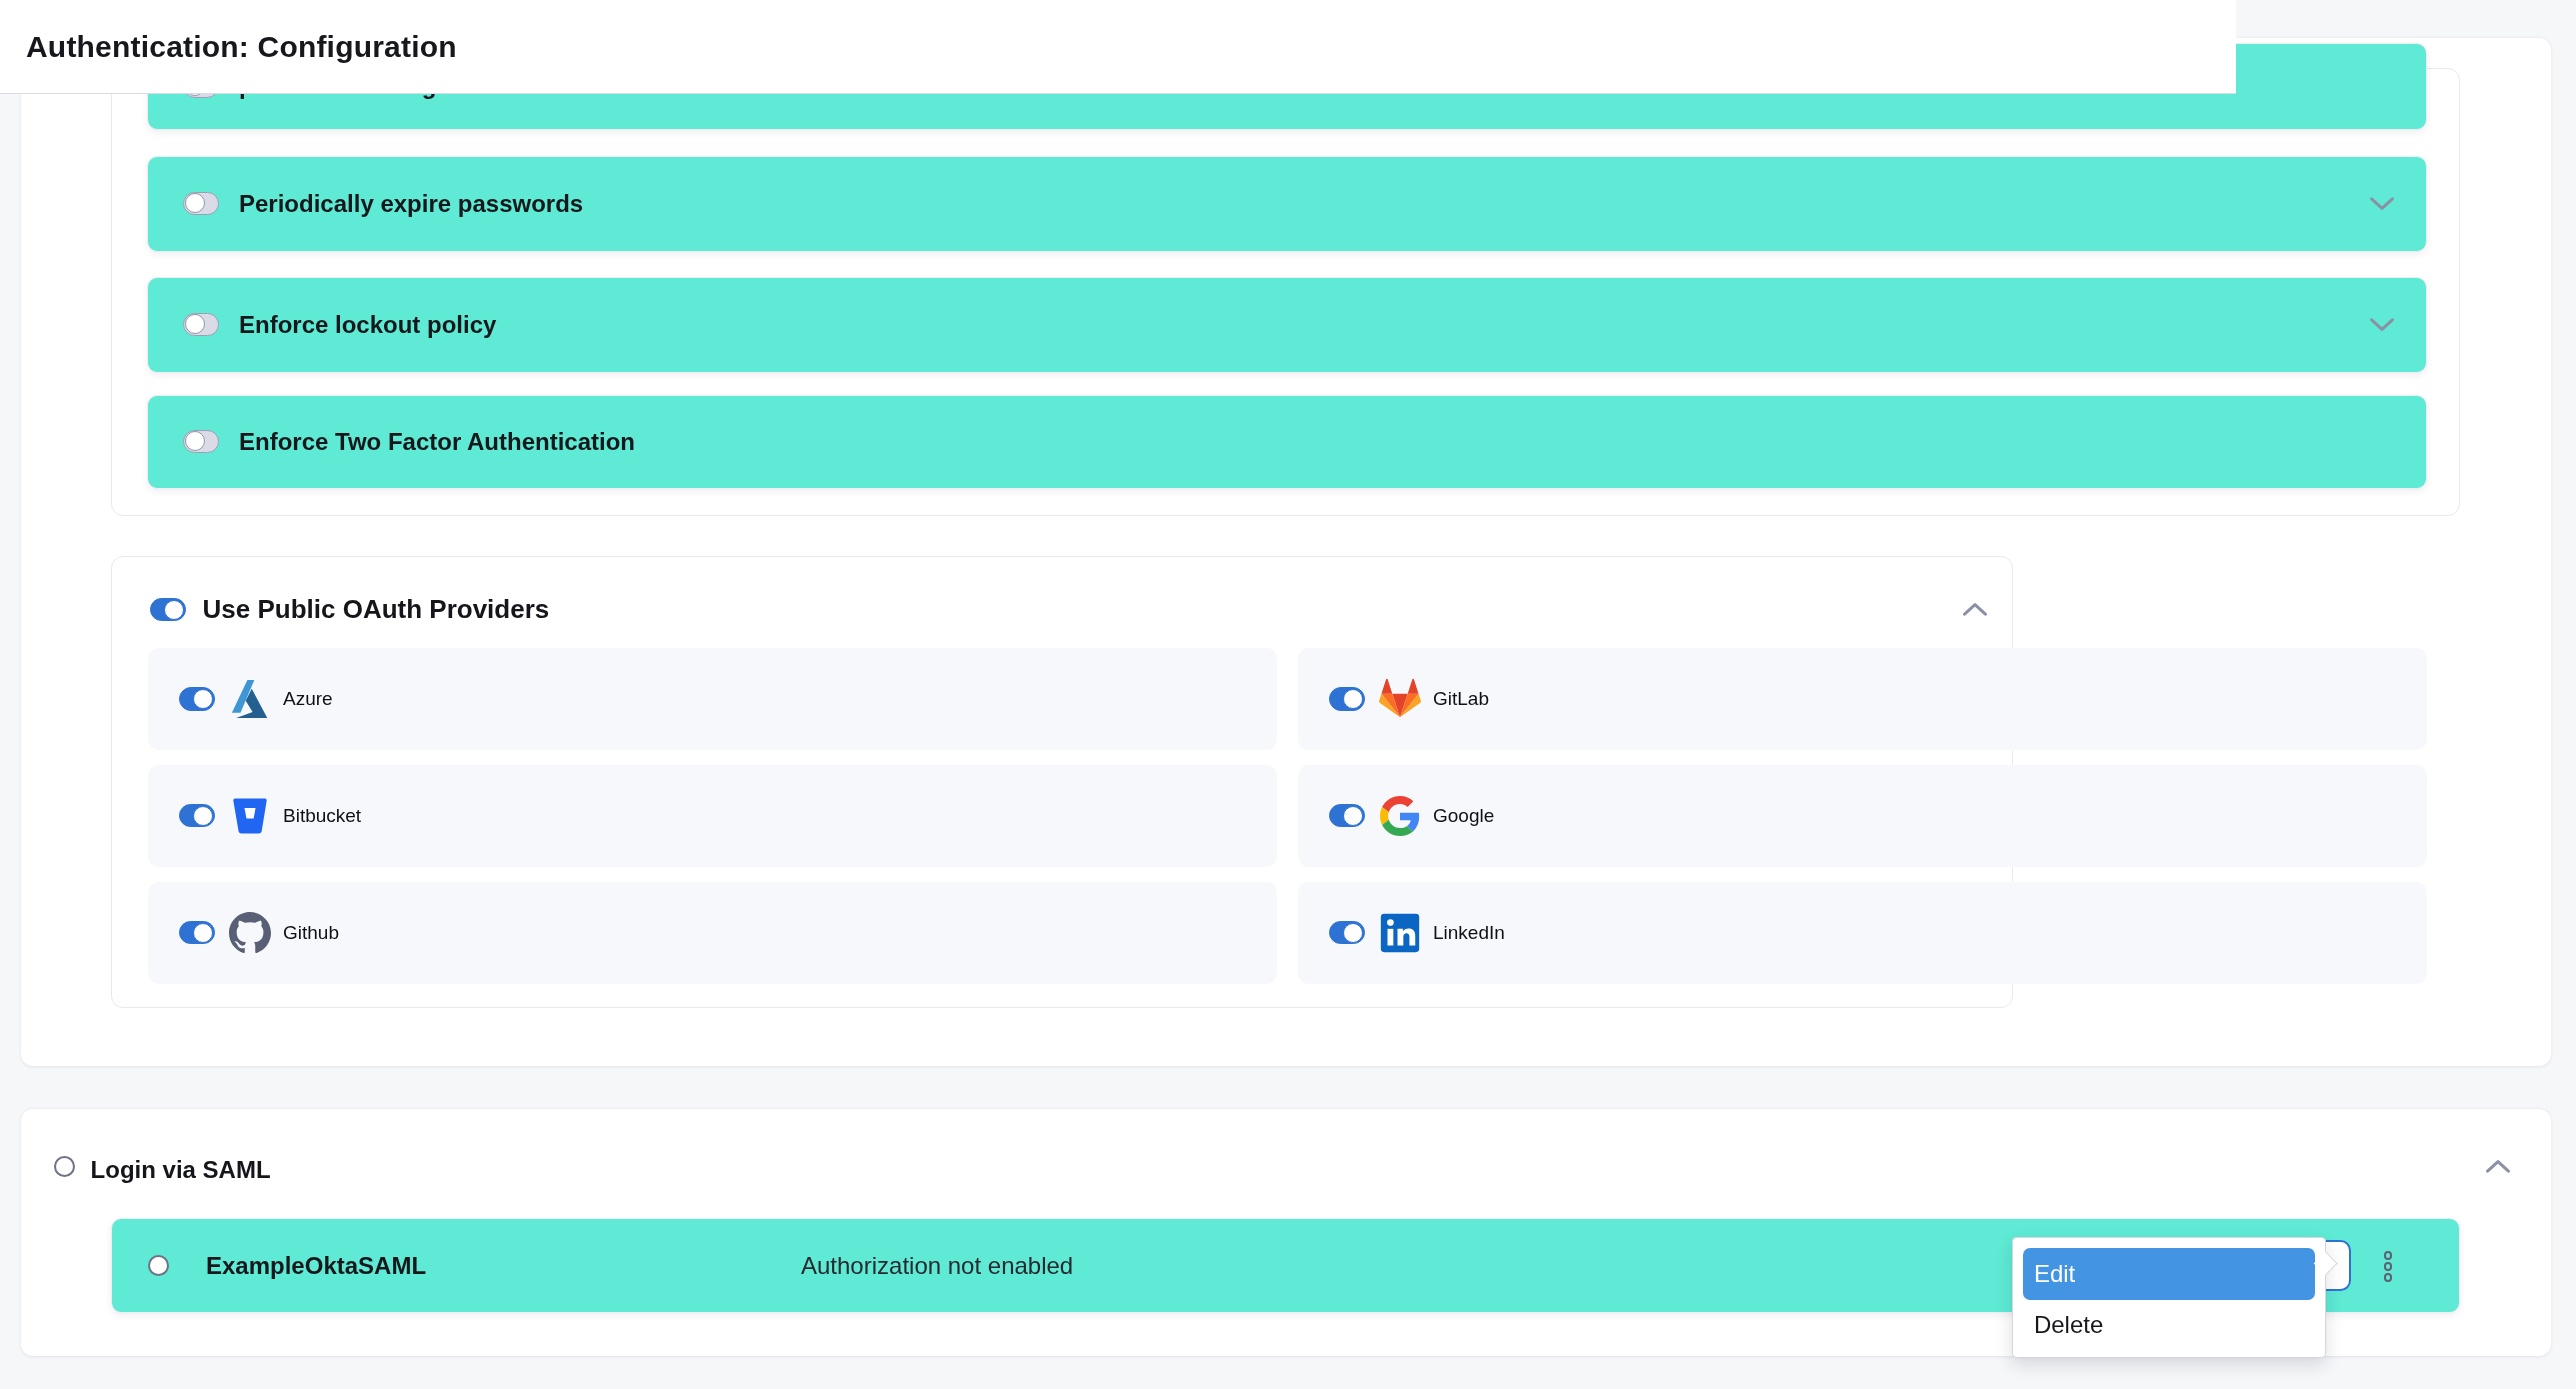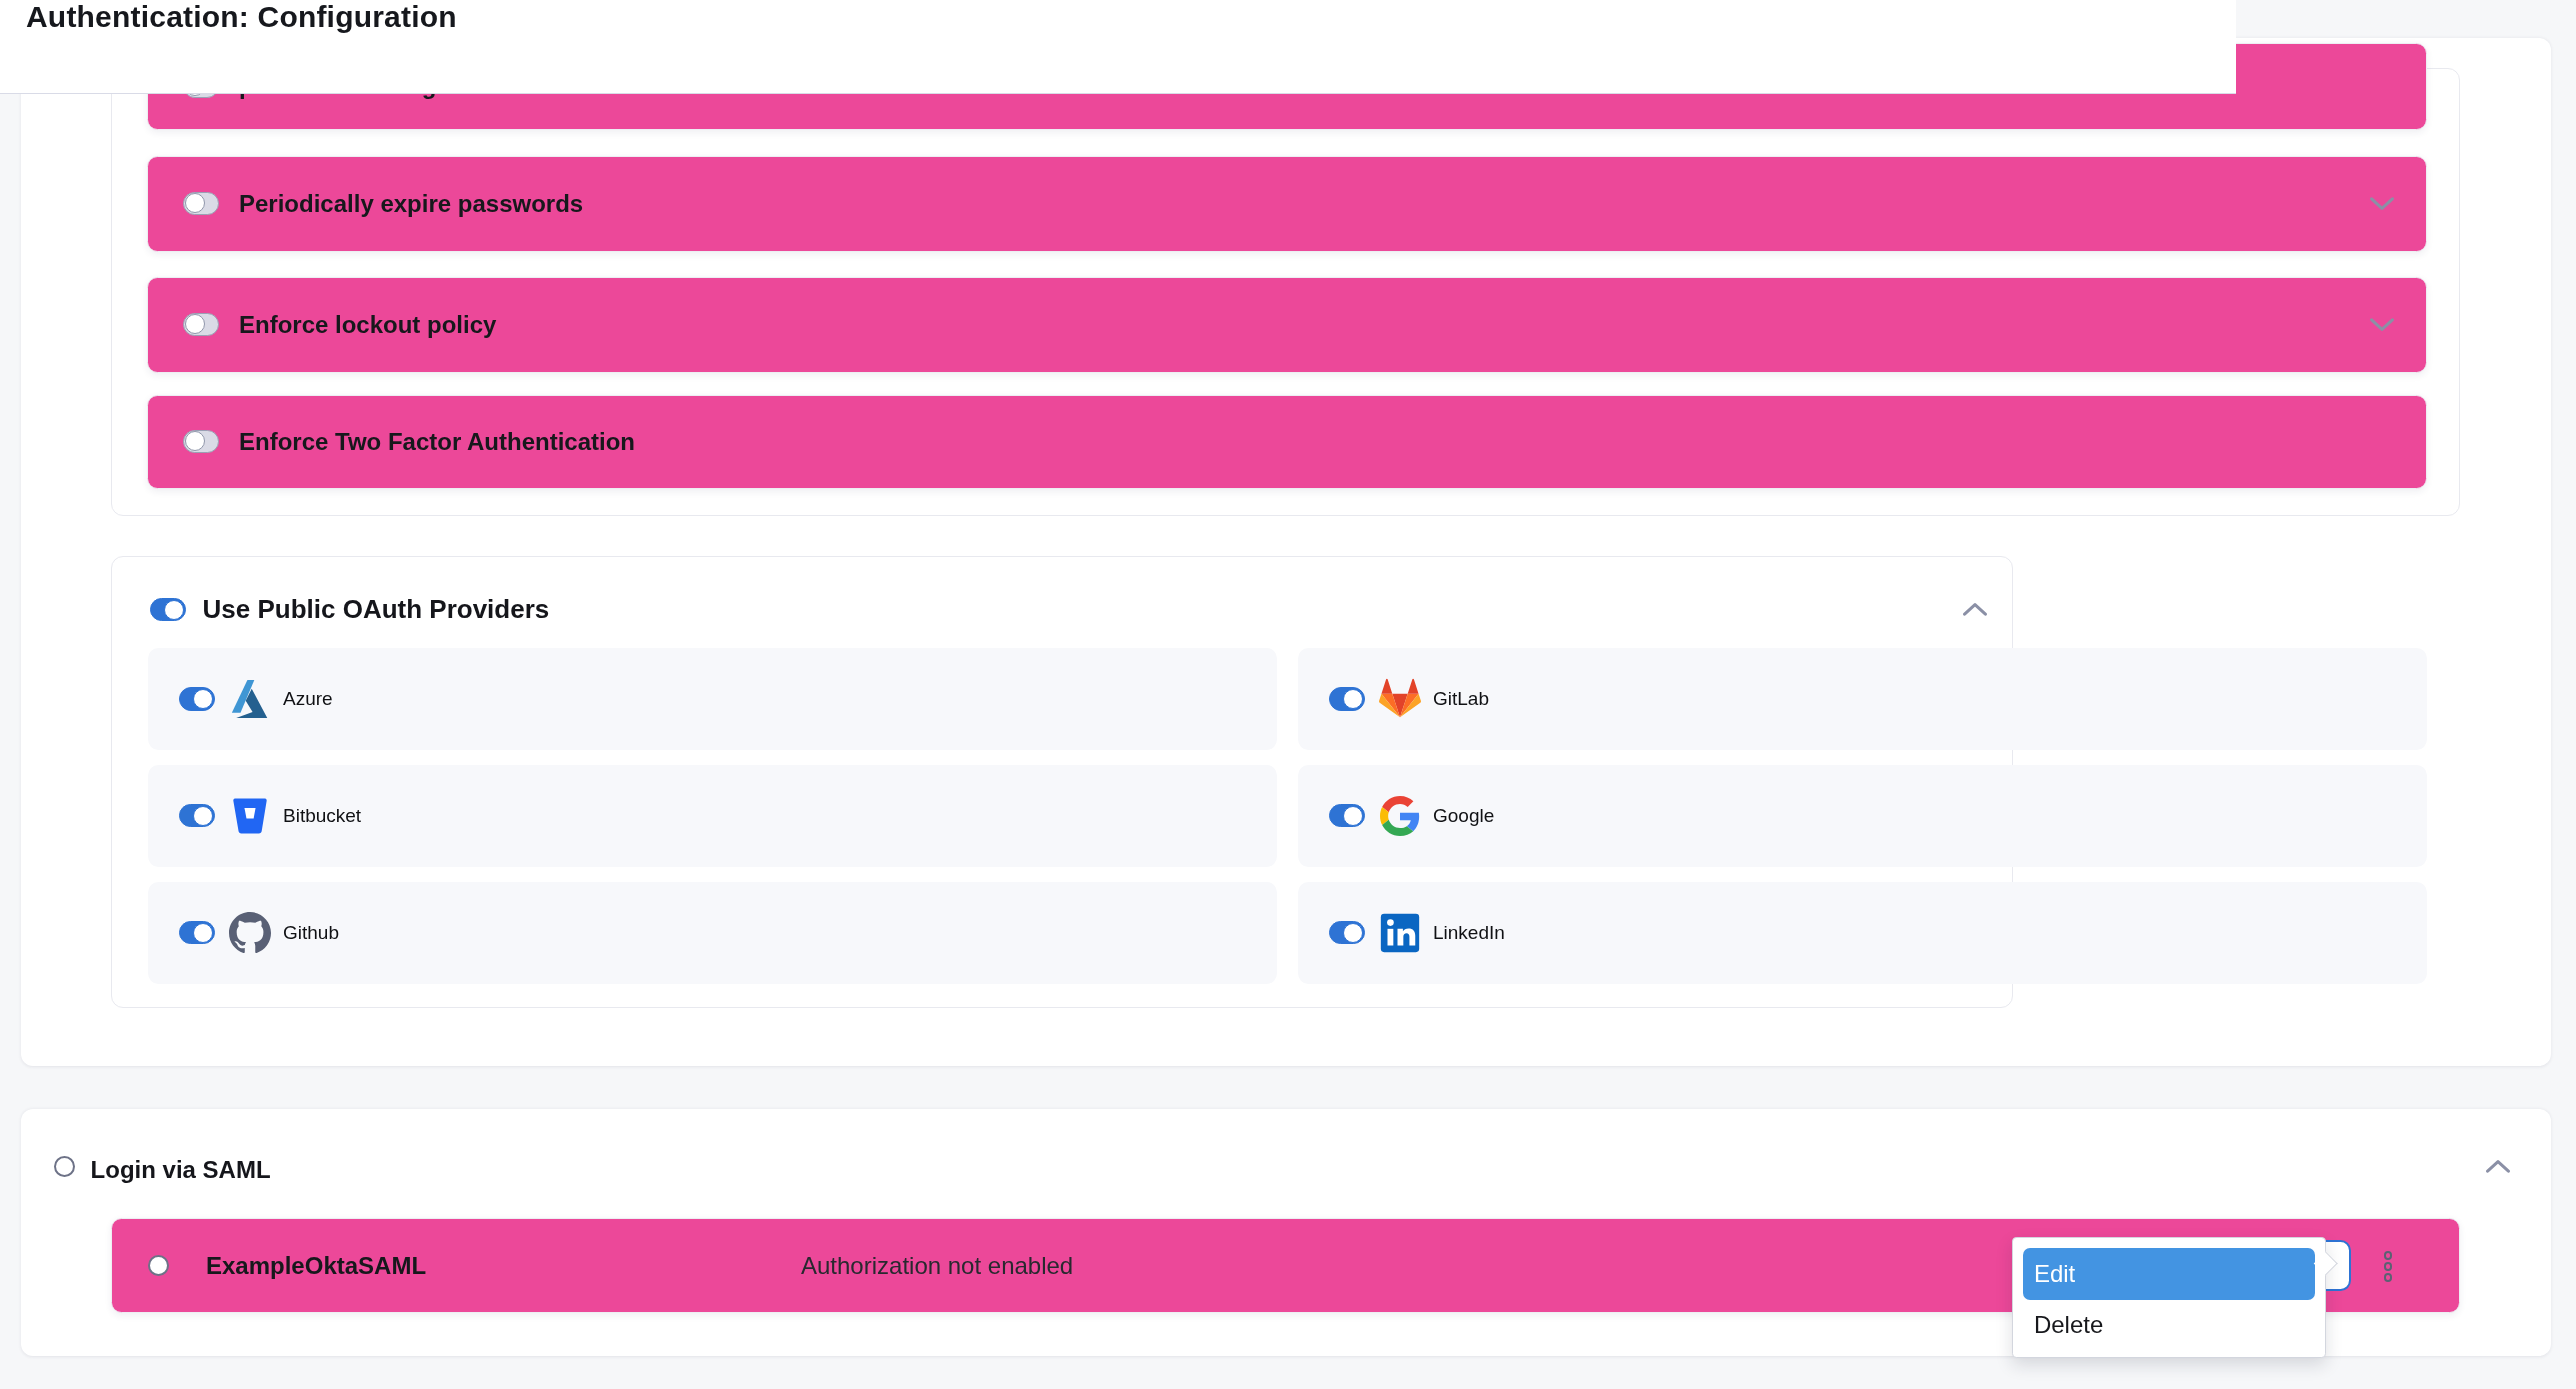--- a/index.html
+++ b/index.html
@@ -1,34 +1,34 @@
 <!DOCTYPE html>
 <html style="--accent: #2e73d4; --menu-hl: #4394e2;font-size:14px"><head>
 <meta charset="utf-8">
 <style>
   * { margin:0; padding:0; box-sizing:border-box; }
   html,body { width:2576px; height:1390px; overflow:hidden; }
   body { font-family:"Liberation Sans", sans-serif; background:#f6f7f9; position:relative; color:#17181c; }
 
   
   .app-header { position:absolute; left:0; top:0; width:2236px; height:94px; background:#ffffff;
-    border-bottom:1.7px solid #d9dbe7; z-index:50; display:flex; }
+    border-bottom:1.7px solid #d9dbe7; z-index:50; display:flex; align-items:center; }
   .app-header h1 { font-size:30px; font-weight:700; color:#16181d; margin-left:26px; letter-spacing:0.2px; }
 
   
   .panel { position:absolute; background:#fff; border-radius:12px; box-shadow:0 0.9px 3.5px rgba(30,35,70,.09); }
   #panelA { left:21px; top:38px; width:2530px; height:1028px; z-index:1; }
   #samlPanel { left:21px; top:1109px; width:2530px; height:247px; z-index:1; }
 
   .group-box { position:absolute; background:#fff; border:0.9px solid #e8e9ef; border-radius:12px; }
   #password-group { left:90px; top:29.5px; width:2349px; height:448px; }
   #oauth-box { left:90px; top:518px; width:1902px; height:452px; }
 
   
-  .row { position:absolute; left:35px; width:2280px; height:96px; background:#ec4899;
+  .row { position:absolute; left:35px; width:2280px; height:96px; background:#5eead4;
     border:0.9px solid #edeef3; border-radius:10.4px; box-shadow:0 2.6px 7px rgba(40,45,80,.07);
     display:flex; align-items:center; padding-left:35px; }
   .row .label { font-size:24px; font-weight:600; color:#17181c; margin-left:20px; white-space:nowrap; }
   #row-cutoff { top:-26px; height:87px; }
   #row-expire { top:87px; }
   #row-lockout { top:208px; }
   #row-2fa { top:326px; height:94px; }
 
   
   .toggle { position:relative; width:36px; height:23.4px; border-radius:12px; flex:none; }

